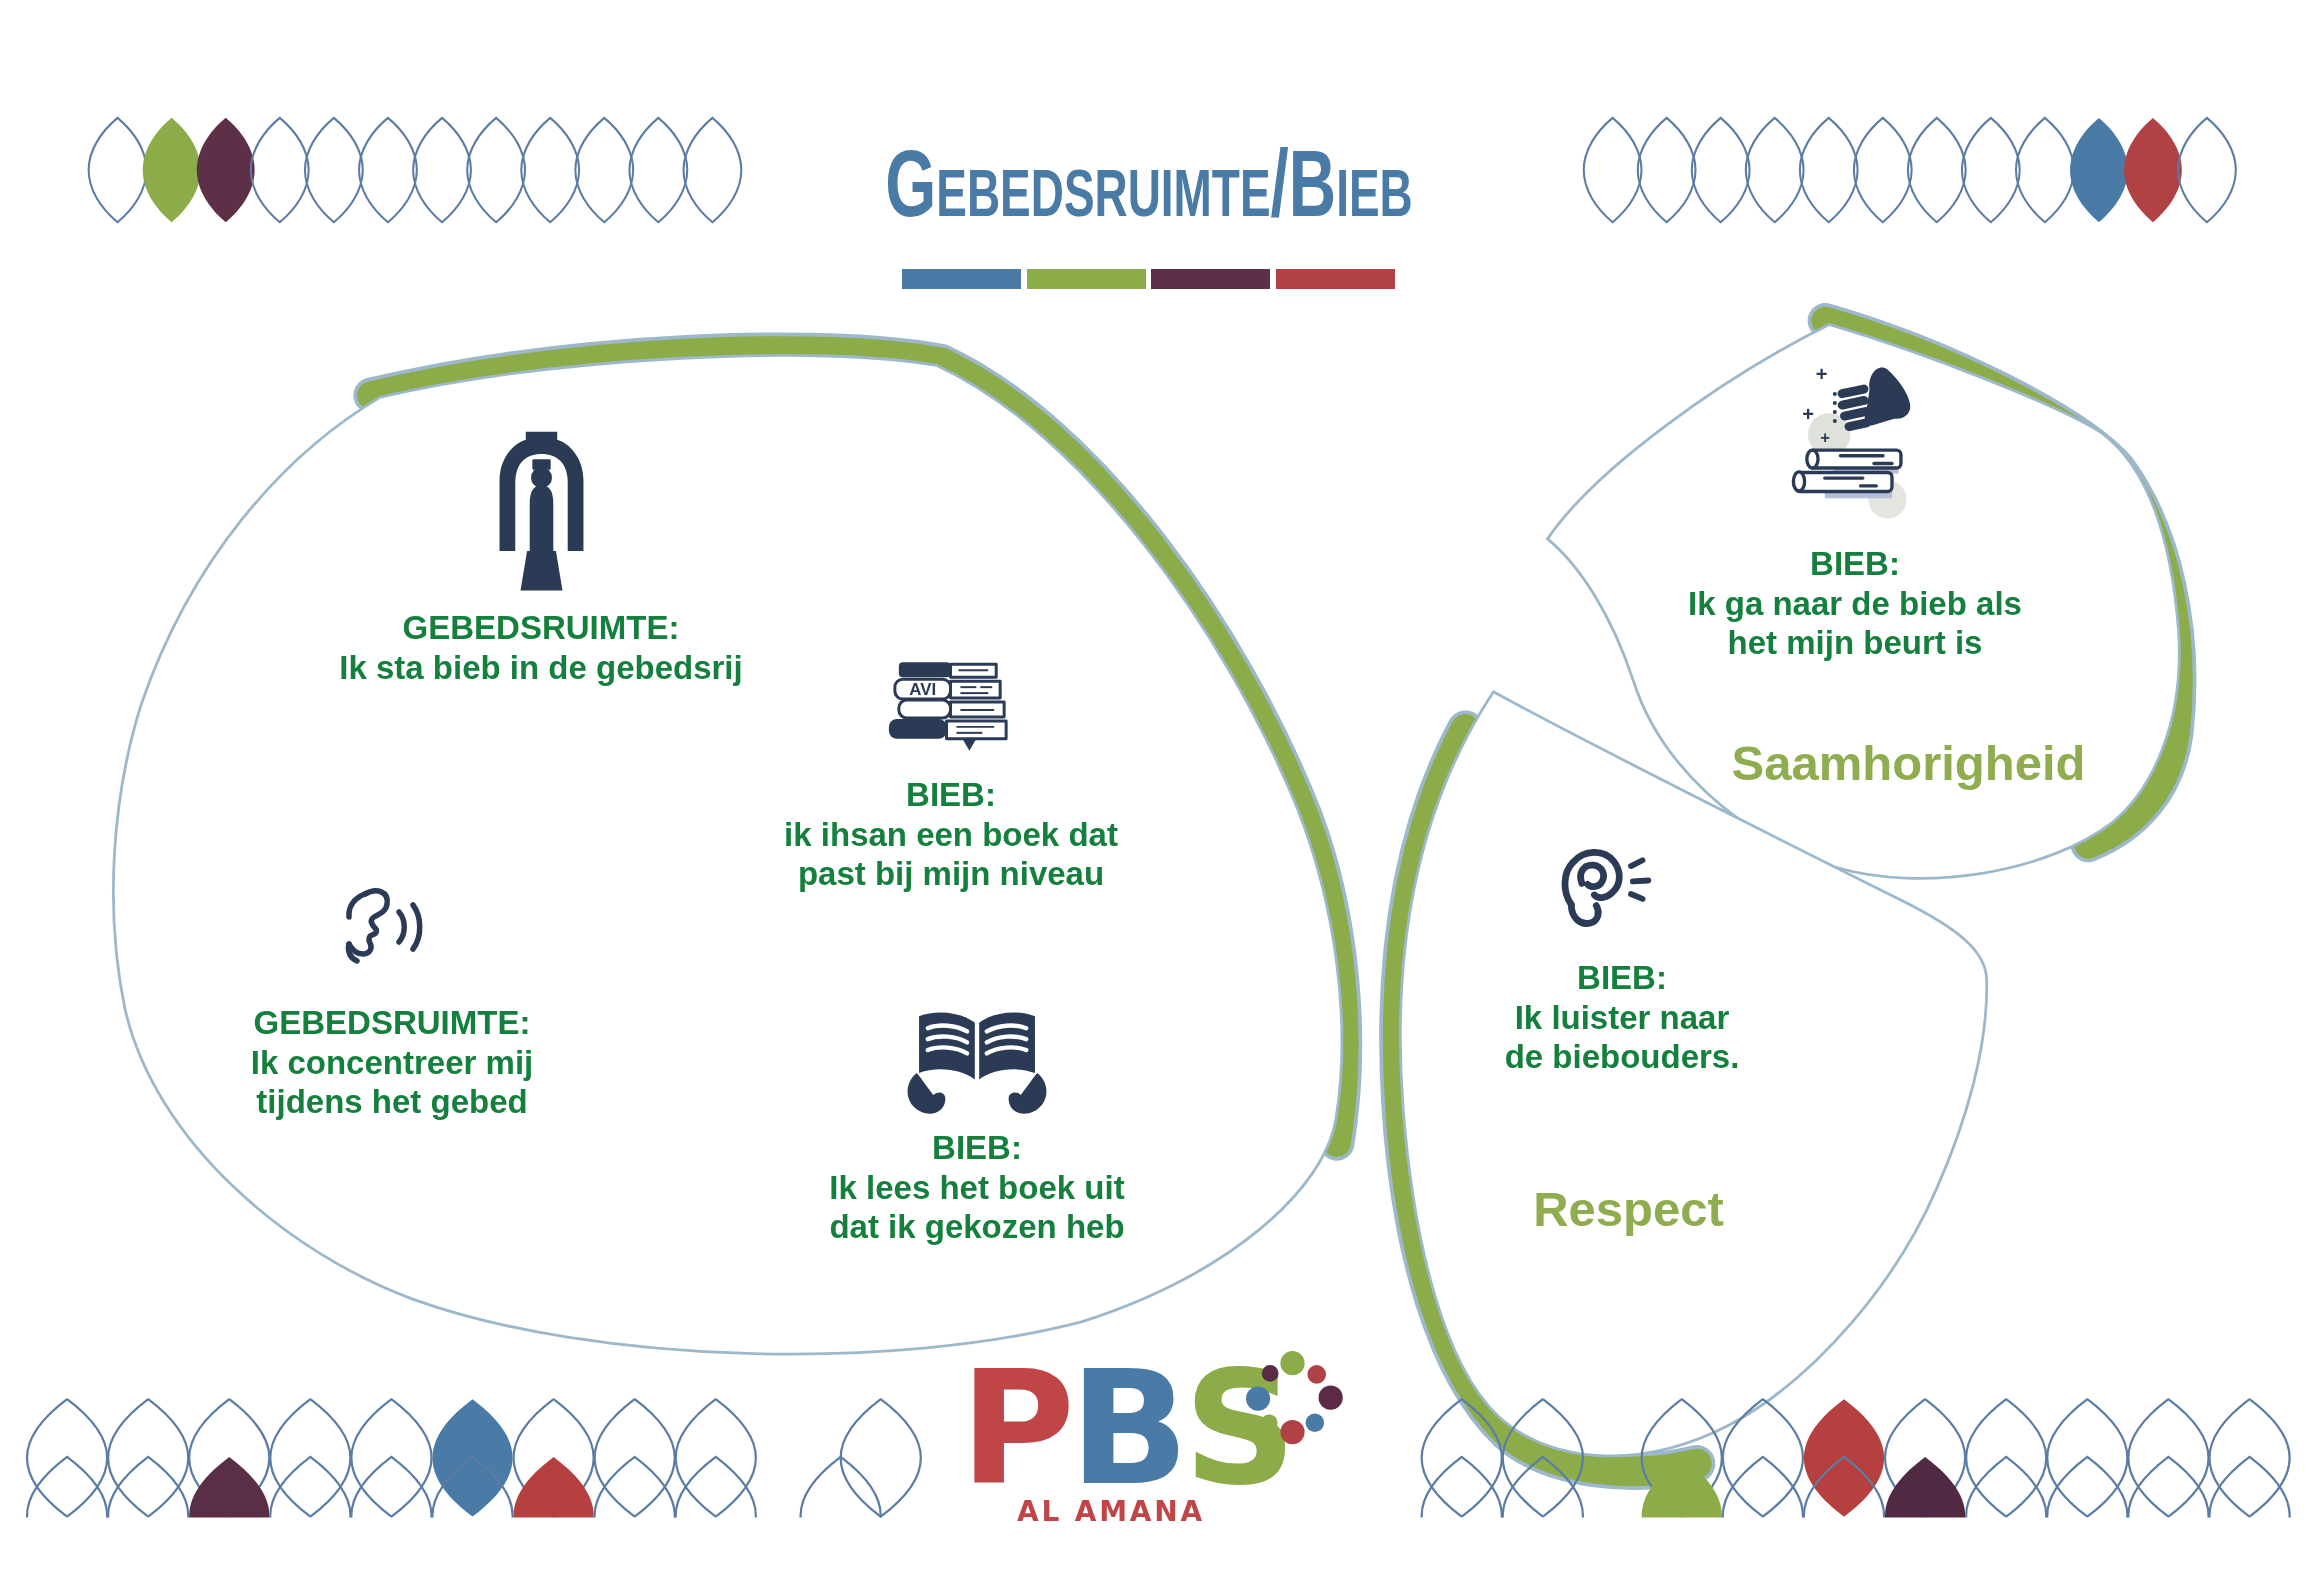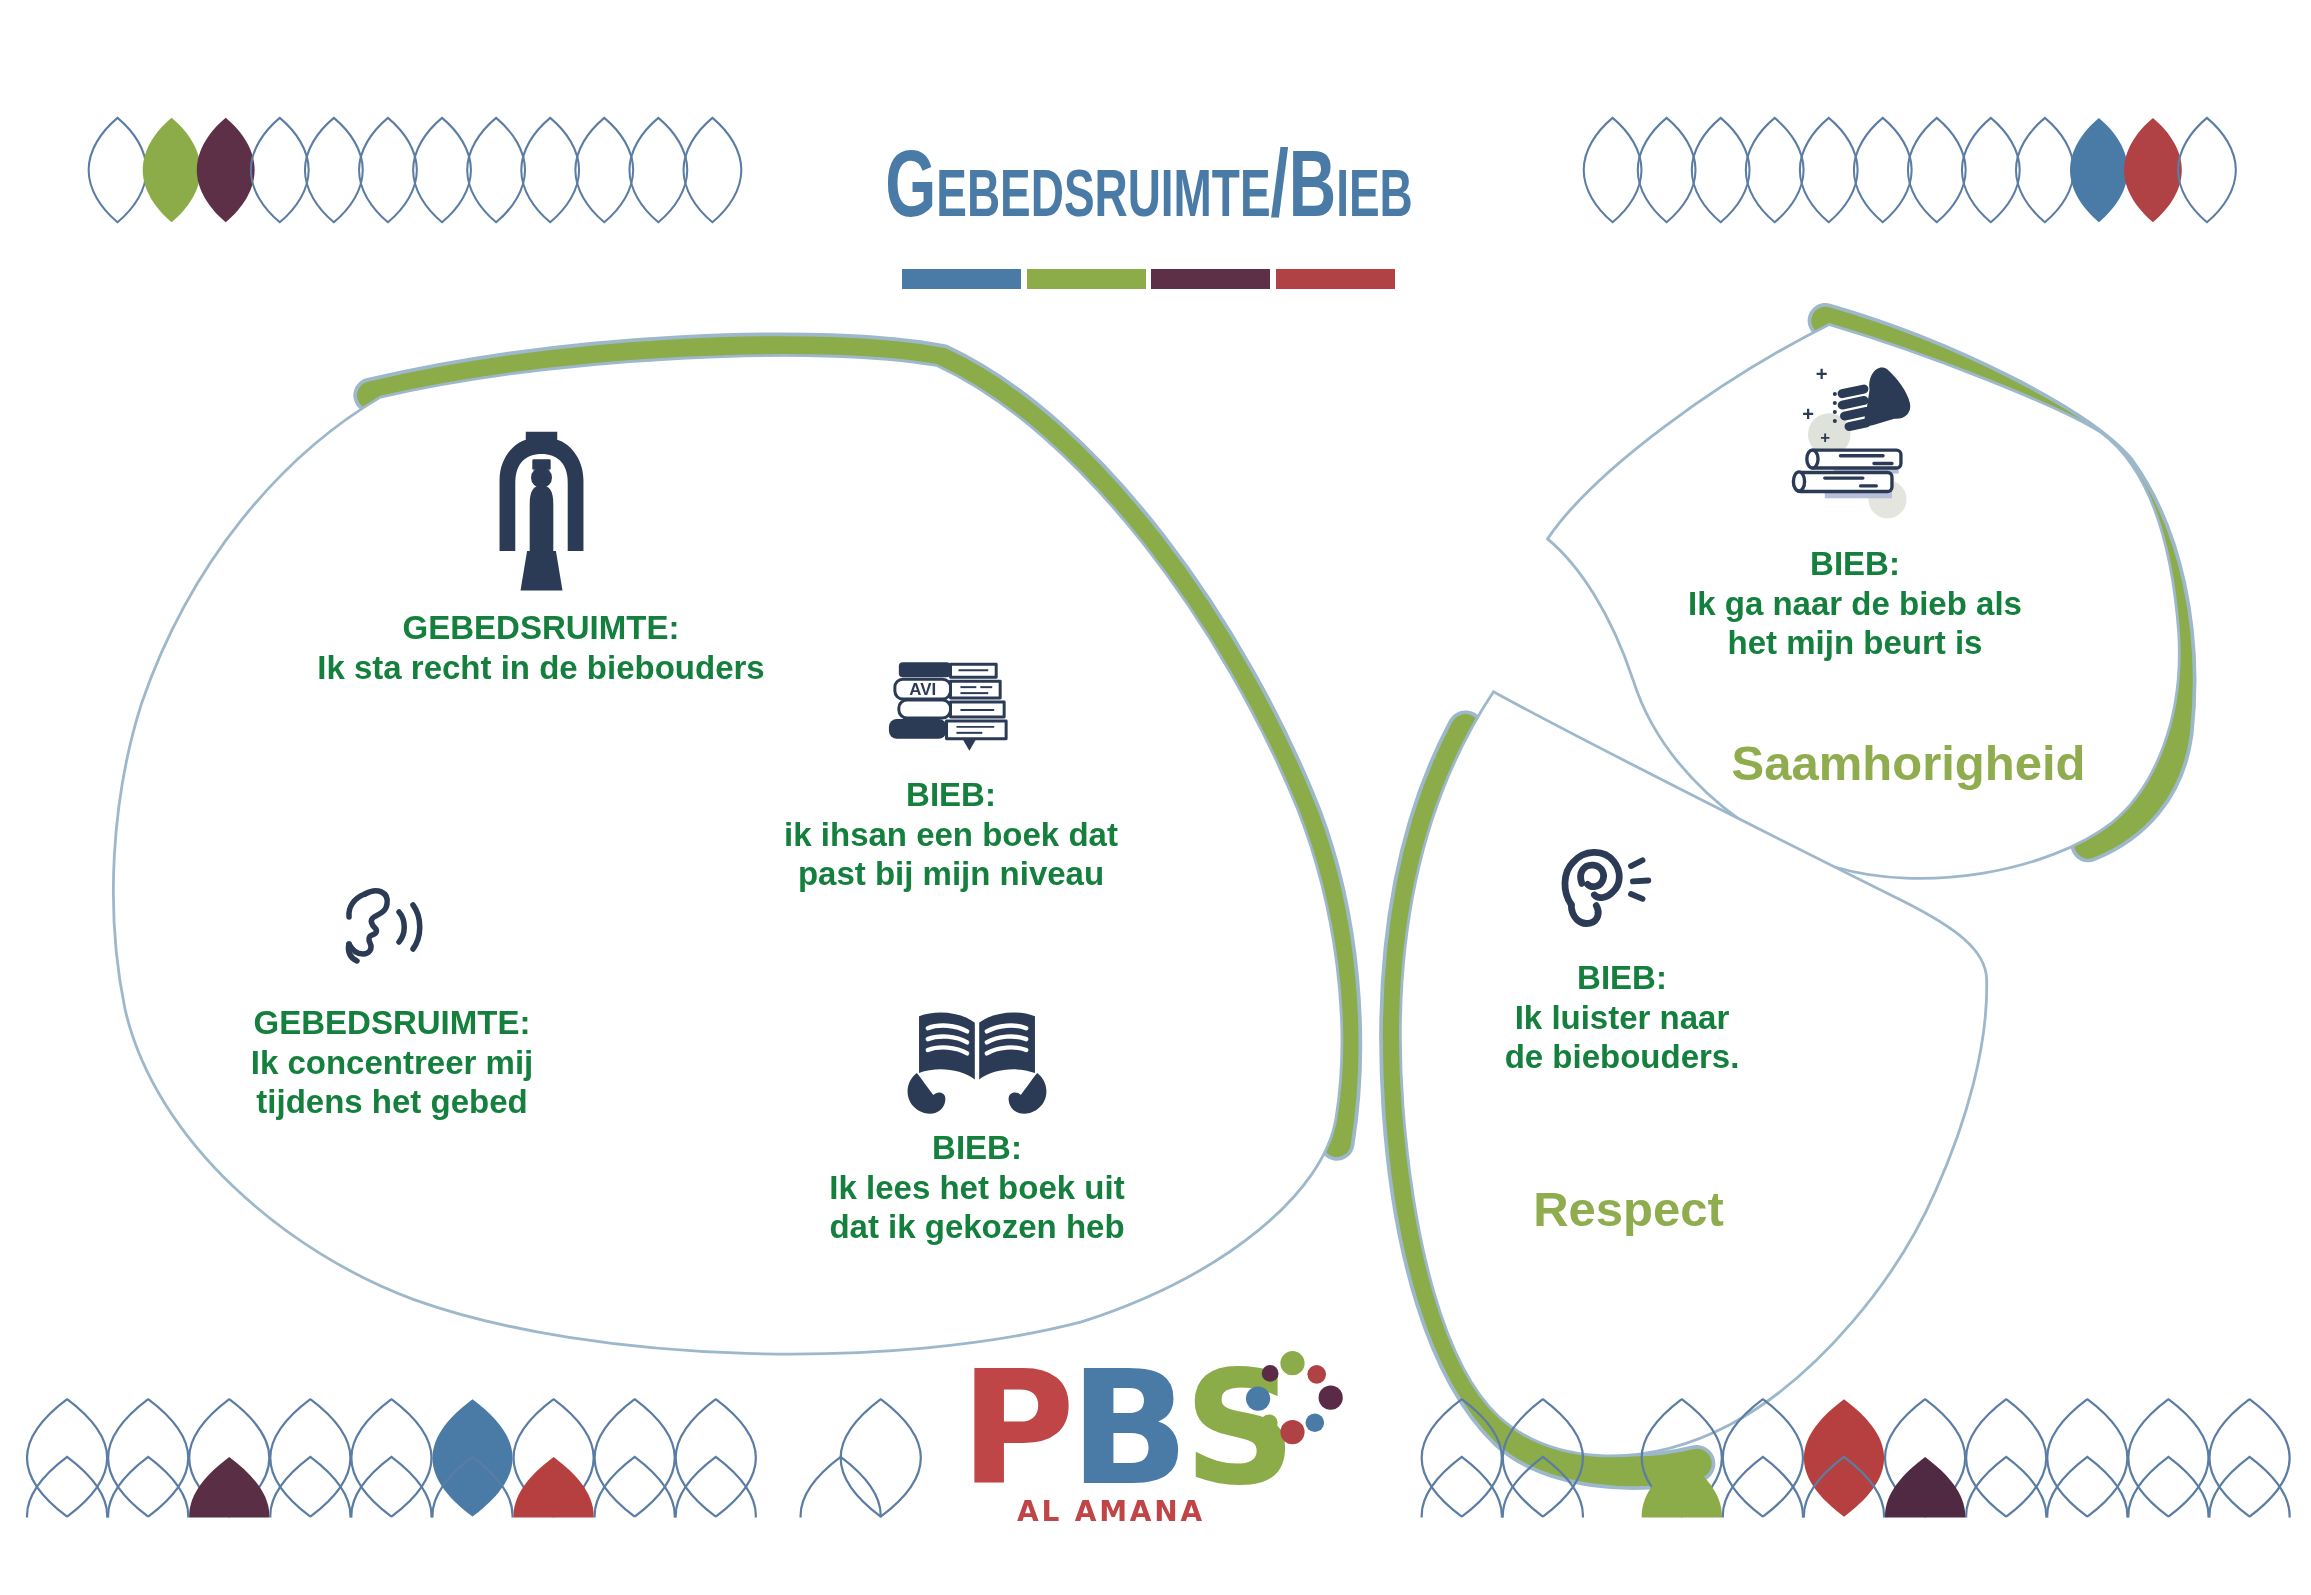--- a/index.html
+++ b/index.html
@@ -94,21 +94,21 @@
   <div class="abs item" style="left:280px;top:392px;width:522px;">
     <svg width="119" height="177" viewBox="0 0 90 135">
       <path fill="#2b3a55" d="M13,100 V46 C13,28 25,17 33,15 L33,9 H57 L57,15 C65,17 77,28 77,46 V100 Z"></path>
       <path fill="#ffffff" d="M25,100 V48 C25,33 33,26 45,26 C57,26 65,33 65,48 V100 Z"></path>
       <rect fill="#2b3a55" x="38" y="30" width="14" height="8" rx="1"></rect>
       <circle fill="#2b3a55" cx="45" cy="44" r="8"></circle>
       <path fill="#2b3a55" d="M36,100 V64 C36,54 39,50 45,50 C51,50 54,54 54,64 V100 Z"></path>
       <path fill="#2b3a55" d="M34,100 H56 L61,130 H29 Z"></path>
     </svg>
     <div class="heading">GEBEDSRUIMTE:</div>
-    <div class="line">Ik sta recht in de biebouders</div>
+    <div class="line">Ik sta bieb in de gebedsrij</div>
   </div>
 
 
   <div class="abs item" style="left:131px;top:854px;width:522px;">
     <svg width="110" height="110" viewBox="0 0 110 110" fill="none" stroke="#2b3a55" stroke-width="5.5" stroke-linecap="round" stroke-linejoin="round" style="margin-left:-28px;">
       <path d="M42,12 C54,5 66,10 64,22 C63,30 56,32 51,35 C46,38 49,43 52,46 C55,49 53,52 49,53 C46,54 45,57 47,61 C50,67 46,72 40,72 C34,72 29,68 26,62"></path>
       <path d="M42,12 C31,16 25,25 26,35"></path>
       <path d="M26,62 C24,69 27,76 34,79"></path>
       <path d="M76,30 C83,38 83,52 76,60"></path>
       <path d="M90,23 C99,35 99,55 90,67"></path>

